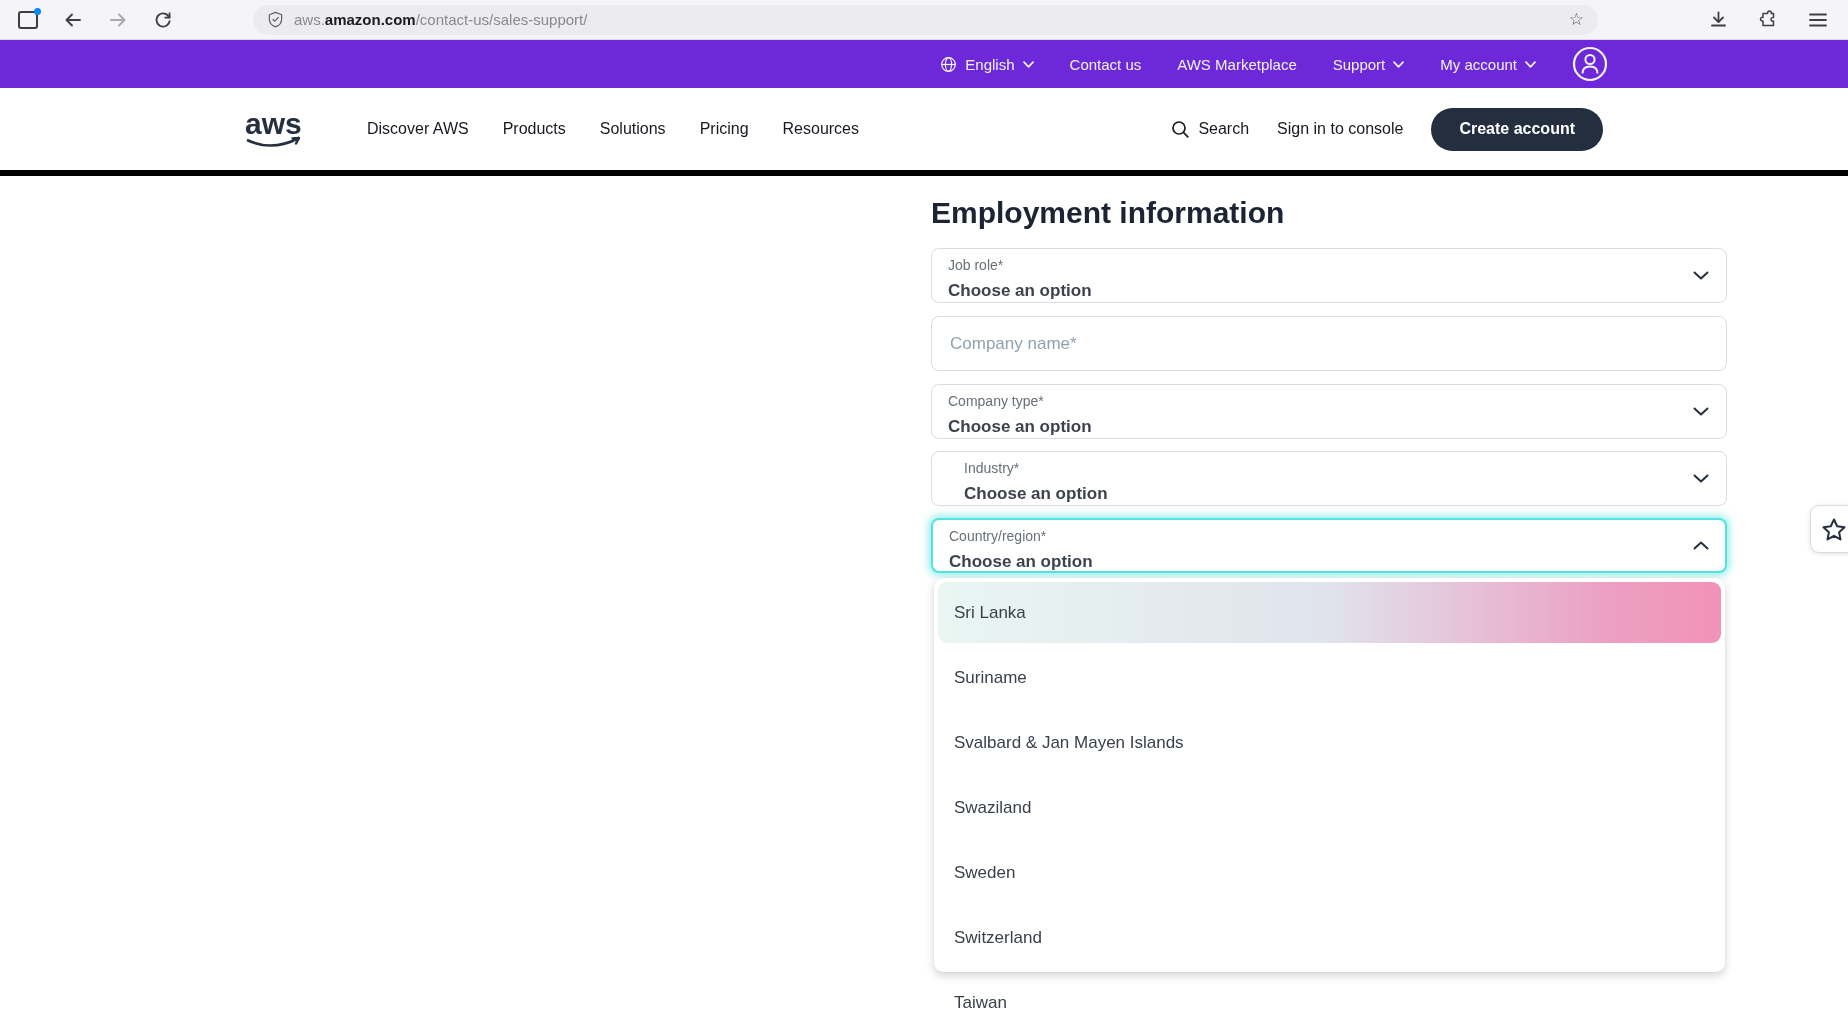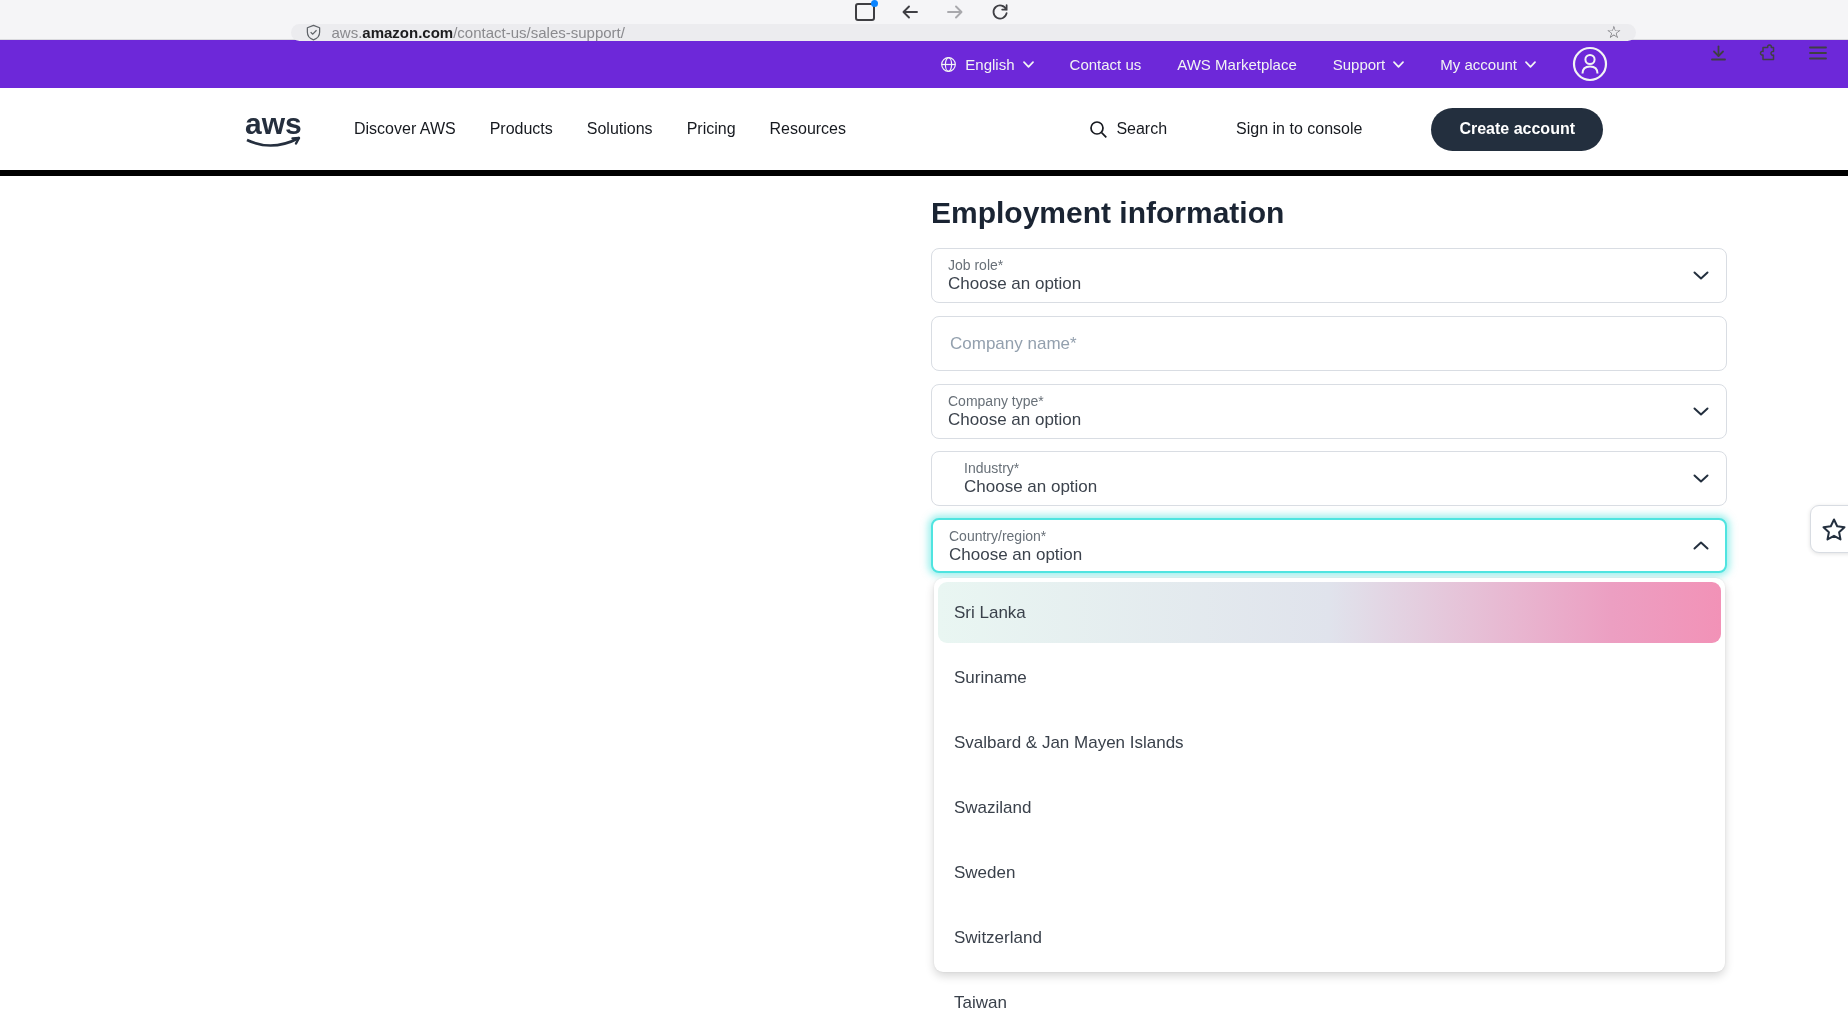--- a/index.html
+++ b/index.html
@@ -3,54 +3,54 @@
 <meta charset="utf-8">
 <style>
   html,body{margin:0;padding:0;}
   body{
     width:1848px;height:1009px;position:relative;overflow:hidden;
     background:#ffffff;font-family:"Liberation Sans","DejaVu Sans",sans-serif;
     -webkit-font-smoothing:antialiased;
   }
   
   .chrome{height:39px;background:#f5f5f7;border-bottom:1px solid #dadade;
-    display:flex;align-items:center;position:relative;flex-direction:column;}
+    display:flex;align-items:center;position:relative;}
   .bc-left{display:flex;align-items:center;gap:21px;padding-left:16px;}
   .bc-btn{display:flex;align-items:center;justify-content:center;width:24px;height:24px;}
   .tabicon{width:16px;height:14px;border:2.4px solid #3e3e42;border-radius:3px;position:relative;}
   .tabicon .dot{position:absolute;top:-5px;right:-5px;width:7px;height:7px;border-radius:50%;background:#0a84ff;}
   .urlbar{margin-left:78px;width:1345px;height:30px;border-radius:15px;background:#ececef;
     display:flex;align-items:center;padding:0 14px;box-sizing:border-box;font-size:15px;color:#8a8a8e;}
   .urlbar .seg-dim{color:#8a8a8e;}
   .urlbar .seg-dark{color:#1c1c1e;font-weight:bold;}
   .urlbar .shield{margin-right:10px;display:flex;}
   .urlbar .star{margin-left:auto;font-size:17px;color:#55555a;line-height:1;}
   .bc-right{margin-left:auto;display:flex;align-items:center;gap:26px;padding-right:18px;}
   
   .topbar{height:48px;background:#6d28d9;display:flex;align-items:center;justify-content:flex-end;
     gap:36px;padding-right:240px;color:#f2f4f4;font-size:15px;}
   .tb-item{display:flex;align-items:center;gap:8px;white-space:nowrap;}
   
   .mainnav{height:82px;background:#fff;border-bottom:6px solid #000000;
     display:flex;align-items:center;}
   .logo{margin-left:243px;display:flex;}
-  .navlinks{display:flex;align-items:center;gap:34px;margin-left:45px;
+  .navlinks{display:flex;align-items:center;gap:34px;margin-left:58px;
     font-size:16px;color:#16191f;}
   .navlinks span{white-space:nowrap;}
-  .nav-right{margin-left:auto;display:flex;align-items:center;gap:69px;padding-right:245px;}
+  .nav-right{margin-left:auto;display:flex;align-items:center;gap:28px;padding-right:245px;}
   .searchbox{display:flex;align-items:center;gap:8px;font-size:16px;color:#16191f;}
   .signin{font-size:16px;color:#16191f;white-space:nowrap;}
   .create-btn{background:#232f3e;color:#fff;font-size:16px;font-weight:bold;
     border:none;border-radius:22px;height:43px;padding:5px 28px;white-space:nowrap;}
   
   .page-title{position:absolute;left:931px;top:196px;font-size:30px;font-weight:700;color:#1a2433;}
   .field{position:absolute;left:931px;width:796px;height:55px;box-sizing:border-box;
     border:1px solid #d9dde3;border-radius:8px;background:#fff;padding:8px 16px 0;}
   .field .flabel{font-size:14px;color:#687078;line-height:1.2;}
-  .field .fvalue{font-size:17px;color:#3c434d;margin-top:0;}
+  .field .fvalue{font-size:17px;color:#3c434d;margin-top:7px;font-weight:bold;}
   .field .chev{position:absolute;right:17px;top:22px;}
   .field.textinput{display:flex;align-items:center;padding-top:0;}
   .field.textinput input{border:none;outline:none;background:transparent;width:100%;
     font-size:17px;font-family:inherit;color:#3c434d;}
   .field.textinput input::placeholder{color:#93a0ae;opacity:1;}
   .field.focused{border:2px solid #4fe4e0;
     box-shadow:0 0 7px 3px rgba(64,226,220,0.5);}
   .field.focused .chev{right:16px;top:21px;}
   
   .menu{position:absolute;left:934px;top:578px;width:791px;height:394px;box-sizing:border-box;

